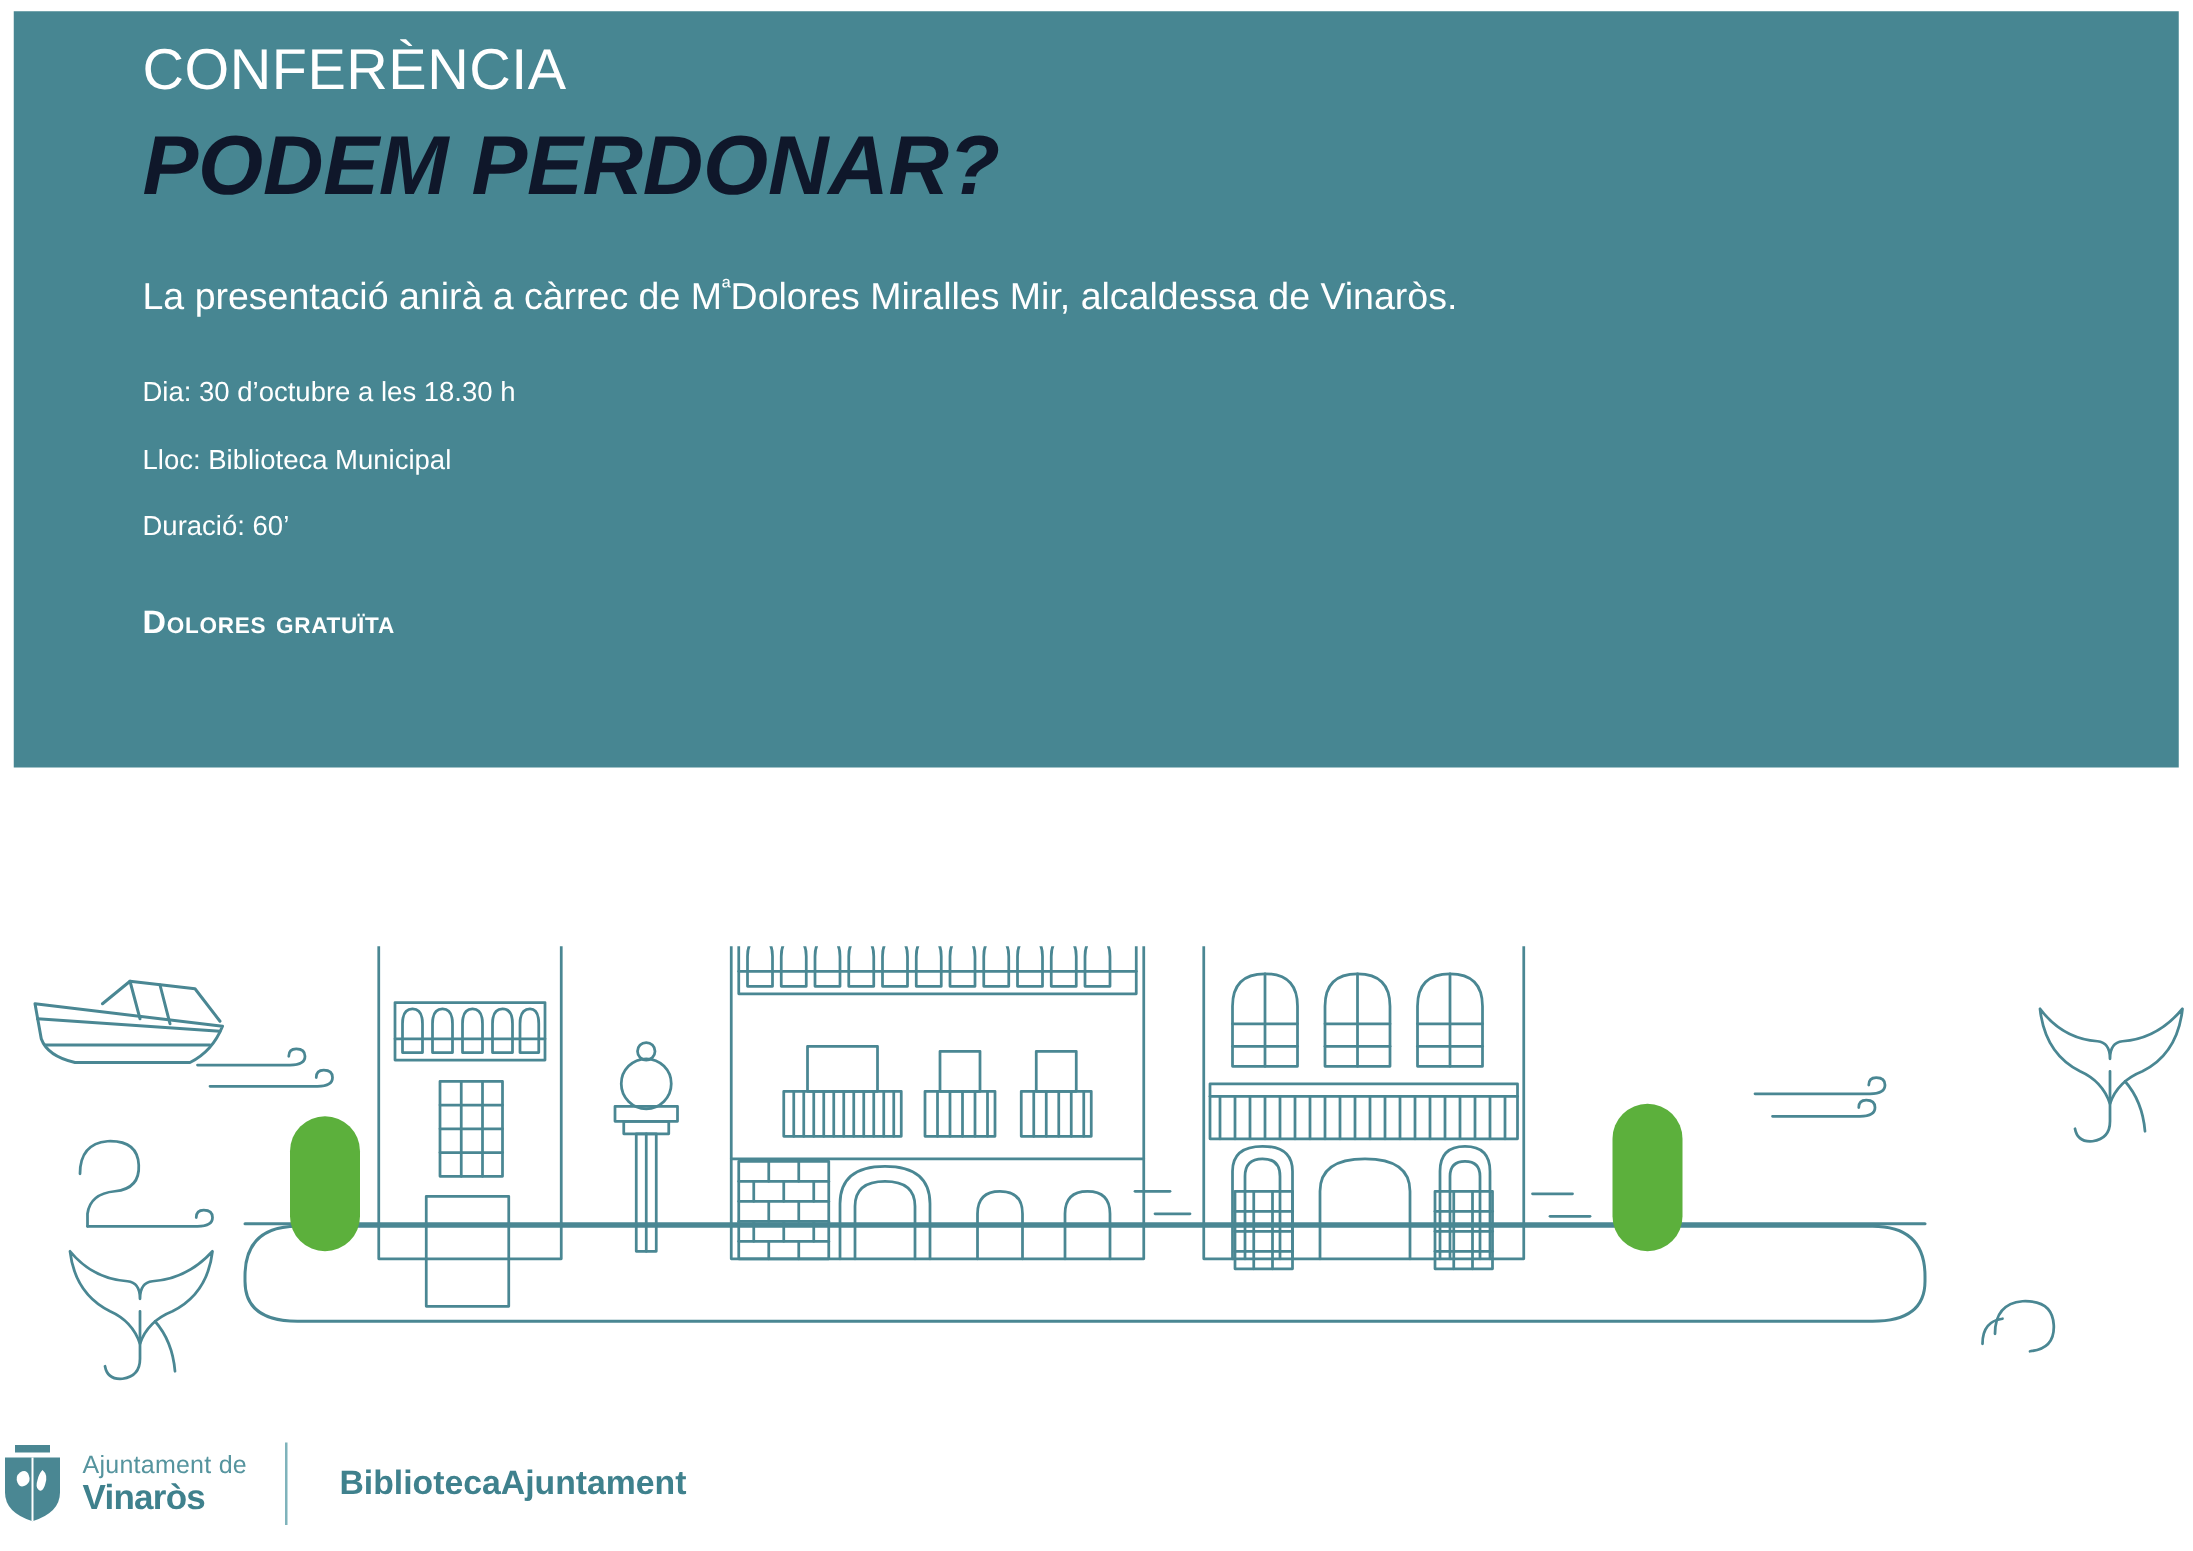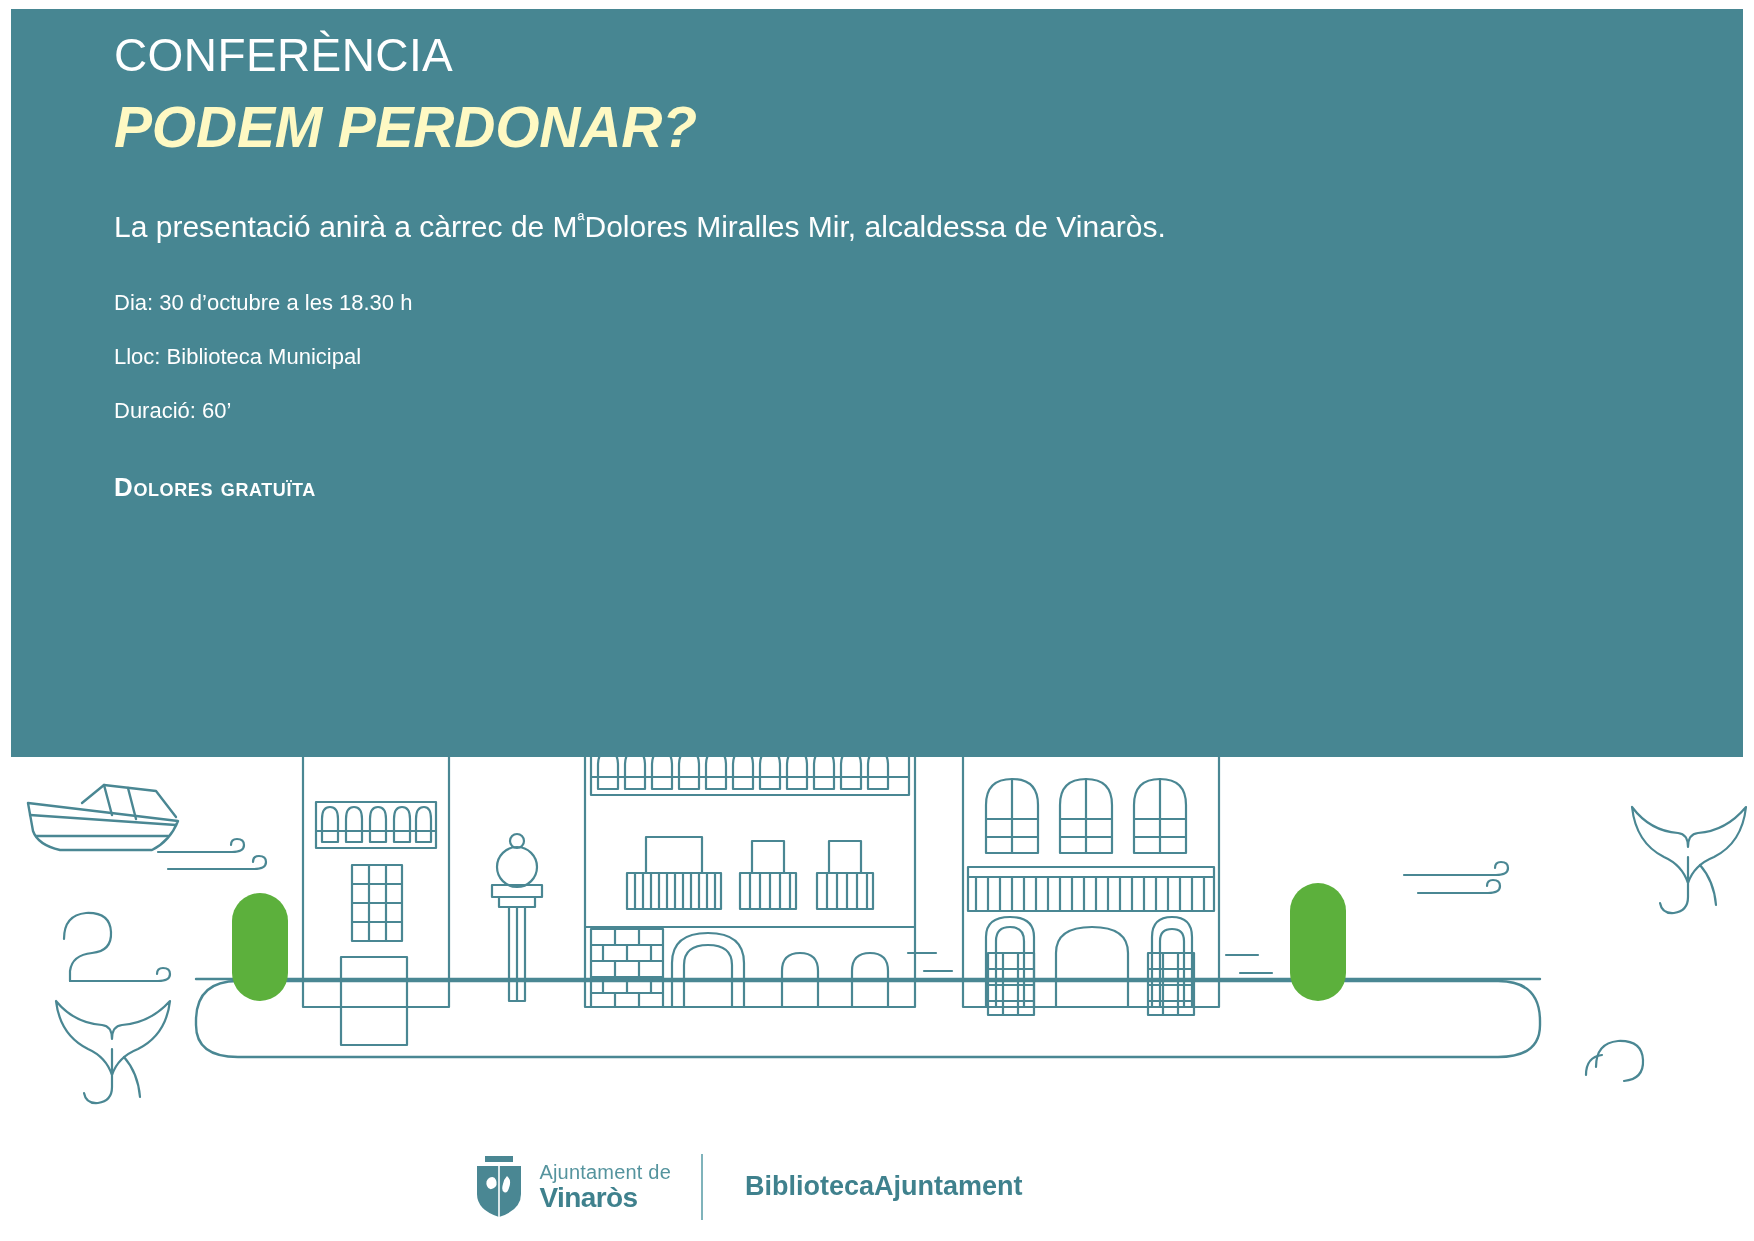--- a/index.html
+++ b/index.html
@@ -5,36 +5,36 @@
 <style>
   html,body{margin:0;padding:0;background:#ffffff;}
   body{
     width:1754px;height:1241px;position:relative;overflow:hidden;
     font-family:"Liberation Sans","DejaVu Sans",sans-serif;
     -webkit-font-smoothing:antialiased;
   }
 
   
   .panel{
-    position:absolute;left:11px;top:9px;width:1732px;height:748px;
+    position:absolute;left:11px;top:9px;width:1732px;height:605px;
     background:#478692;
     box-sizing:border-box;
     text-decoration:underline;
   }
   .panel-inner{
     position:absolute;left:103px;top:22px;right:40px;
   }
 
   .kicker{
     font-size:46px;line-height:1.05;color:#ffffff;
     letter-spacing:.4px;font-weight:400;
     margin:0 0 6px 0;
   }
   .headline{
-    font-size:57px;line-height:1.08;color:#fef9c3;
+    font-size:67px;line-height:1.08;color:#0f172a;
     font-weight:700;font-style:italic;letter-spacing:-.2px;
     margin:18px 0 0 0;
   }
 
   .speaker{
     font-size:30px;color:#ffffff;font-weight:400;
     margin:62px 0 0 0;line-height:1.3;
   }
   .presenter{
     font-size:30px;color:#ffffff;font-weight:400;
@@ -57,21 +57,21 @@
 
   
   .art{
     position:absolute;left:0;top:757px;width:1754px;height:380px;
   }
   .art svg{display:block;width:100%;height:100%;}
 
   
   .footer{
     position:absolute;left:0;top:1132px;width:1496px;height:109px;
-    display:flex;align-items:center;justify-content:center;gap:0;
+    display:flex;align-items:center;gap:0;
   }
   .logo-block{display:flex;align-items:center;}
   .crest{width:52px;height:62px;flex:0 0 auto;margin-right:14px;}
   .ajunt-text{display:flex;flex-direction:column;justify-content:center;line-height:1;}
   .ajunt-small{
     font-size:20px;color:#55949e;font-weight:400;letter-spacing:.2px;
     margin-bottom:2px;
   }
   .ajunt-big{
     font-size:28px;color:#3f818d;font-weight:700;letter-spacing:-.6px;

